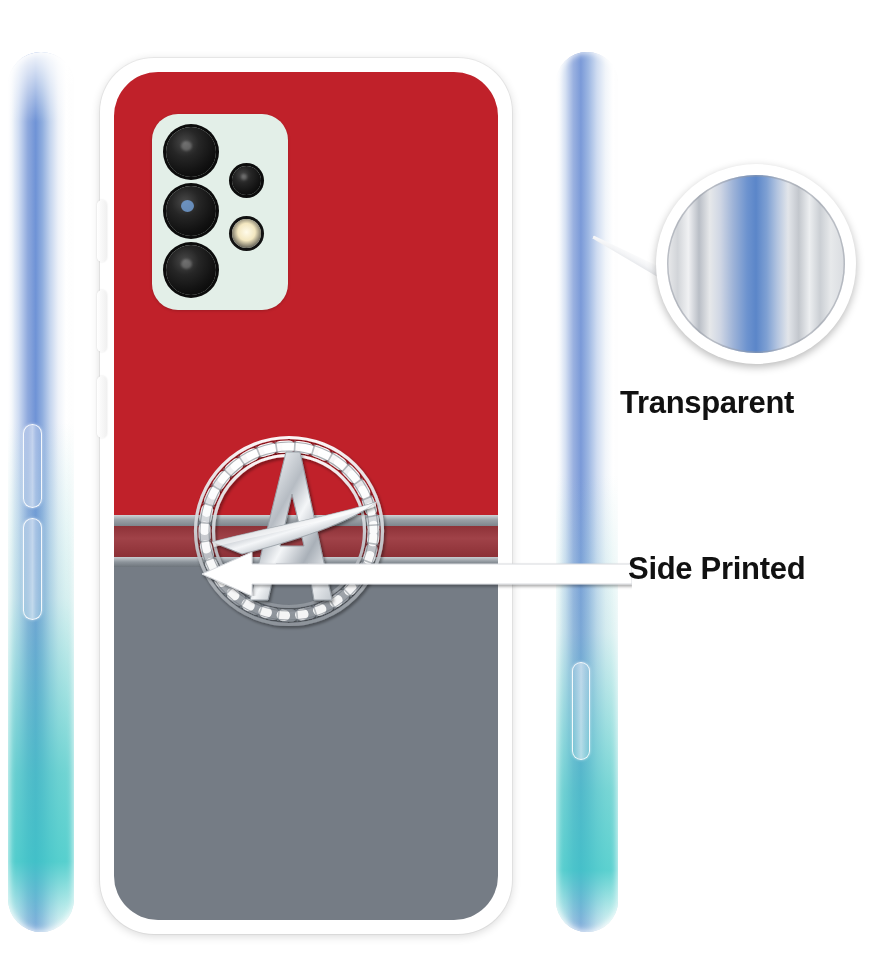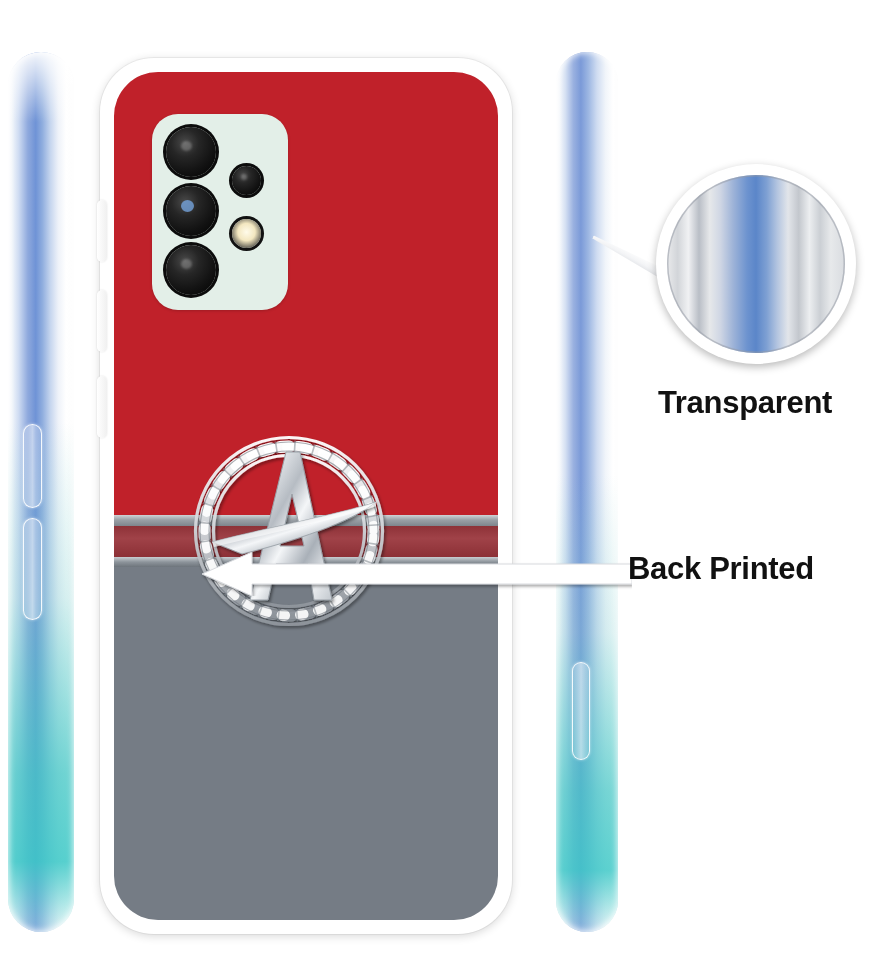--- a/index.html
+++ b/index.html
@@ -191,21 +191,21 @@
     box-shadow:0 2px 5px rgba(0,0,0,.22);
     clip-path:polygon(0 38%,100% 0,100% 100%,0 62%);
   }
 
   
   .callout-text{
     position:absolute;color:#111;font-weight:bold;line-height:1.12;
     letter-spacing:-.3px;
   }
   #label-transparent{
-    left:620px;top:386px;width:250px;text-align:center;font-size:31px;
+    left:620px;top:386px;width:250px;text-align:left;font-size:31px;
   }
   #label-back-printed{
     left:628px;top:552px;width:240px;text-align:left;font-size:31px;white-space:nowrap;
   }
 
   
   #back-arrow{position:absolute;left:196px;top:552px;width:436px;height:44px;}
   #back-arrow svg{display:block;width:100%;height:100%;}
 </style>
 </head>
@@ -308,15 +308,15 @@
     <svg viewBox="0 0 436 44" aria-hidden="true">
       <defs>
         <filter id="ash" x="-10%" y="-60%" width="124%" height="240%">
           <feDropShadow dx="1" dy="2" stdDeviation="1.8" flood-color="#000" flood-opacity=".35"></feDropShadow>
         </filter>
       </defs>
       <path d="M436 12 L56 12 L56 0 L6 22 L56 44 L56 32 L436 32 Z" fill="#ffffff" stroke="#d8dade" stroke-width="1" filter="url(#ash)"></path>
     </svg>
   </div>
 
-  <div class="callout-text" id="label-back-printed">Back Printed</div>
+  <div class="callout-text" id="label-back-printed">Side Printed</div>
 
 </div>
 
 </body></html>

